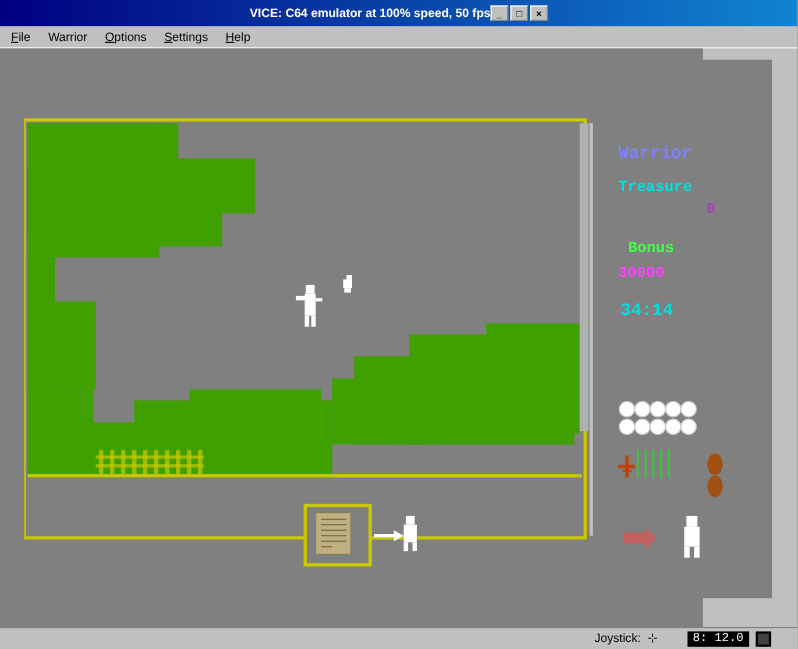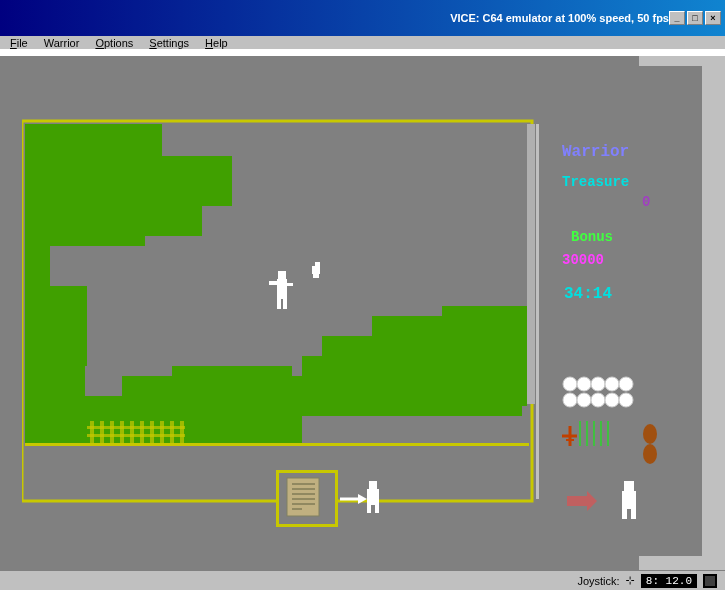--- a/index.html
+++ b/index.html
@@ -7,25 +7,25 @@
       width: 725px;
       height: 590px;
       background: #c0c0c0;
       font-family: 'Courier New', monospace;
       overflow: hidden;
     }
 
     
     #title-bar {
       width: 725px;
-      height: 36px;
+      height: 24px;
       background: linear-gradient(to right, #000080, #1084d0);
       display: flex;
       align-items: center;
-      justify-content: flex-end;
+      justify-content: center;
       padding: 0 4px;
     }
     #title-text {
       color: white;
       font-size: 11px;
       font-family: 'Arial', sans-serif;
       font-weight: bold;
     }
     #title-buttons {
       display: flex;
@@ -47,21 +47,21 @@
     }
 
     
     #menu-bar {
       width: 725px;
       height: 20px;
       background: #c0c0c0;
       display: flex;
       align-items: center;
       padding: 0 2px;
-      border-bottom: 7px solid #ffffff;
+      border-bottom: 1px solid #ffffff;
     }
     .menu-item {
       padding: 2px 8px;
       font-size: 11px;
       font-family: 'Arial', sans-serif;
       color: #000;
       cursor: pointer;
     }
     .menu-item span {
       text-decoration: underline;
@@ -262,20 +262,20 @@
     <g transform="translate(345, 415)">
       <rect x="2" y="0" width="8" height="8" fill="white"></rect>
       <rect x="0" y="8" width="12" height="16" fill="white"></rect>
       <rect x="0" y="24" width="4" height="8" fill="white"></rect>
       <rect x="8" y="24" width="4" height="8" fill="white"></rect>
     </g>
 
   </svg>
 </div>
 
-<div id="status-bar" style="position:absolute; bottom:0; width:725px; height:20px; background:#c0c0c0; border-top:1px solid #808080; display:flex; align-items:center; justify-content:flex-end; padding:0 8px; gap:6px;">
+<div id="status-bar" style="position:absolute; bottom:0; width:725px; height:20px; background:#c0c0c0; border-top:1px solid #808080; display:flex; align-items:center; justify-content:flex-end; padding:0 24px; gap:6px;">
   <span style="font-size:11px; font-family:Arial,sans-serif;">Joystick:</span>
   <span style="font-size:11px;">⊹</span>
-  <div style="background:#000; color:#fff; font-size:11px; font-family:'Courier New',monospace; padding:1px 5px;">8: 12.0</div>
+  <div style="background:#000; color:#fff; font-size:11px; font-family:'Courier New',monospace; padding:1px 5px;margin-left:21px;">8: 12.0</div>
   <div style="width:14px; height:14px; background:#000; display:flex; align-items:center; justify-content:center;">
     <div style="width:10px; height:10px; background:#404040;"></div>
   </div>
 </div>
 
 </body></html>

